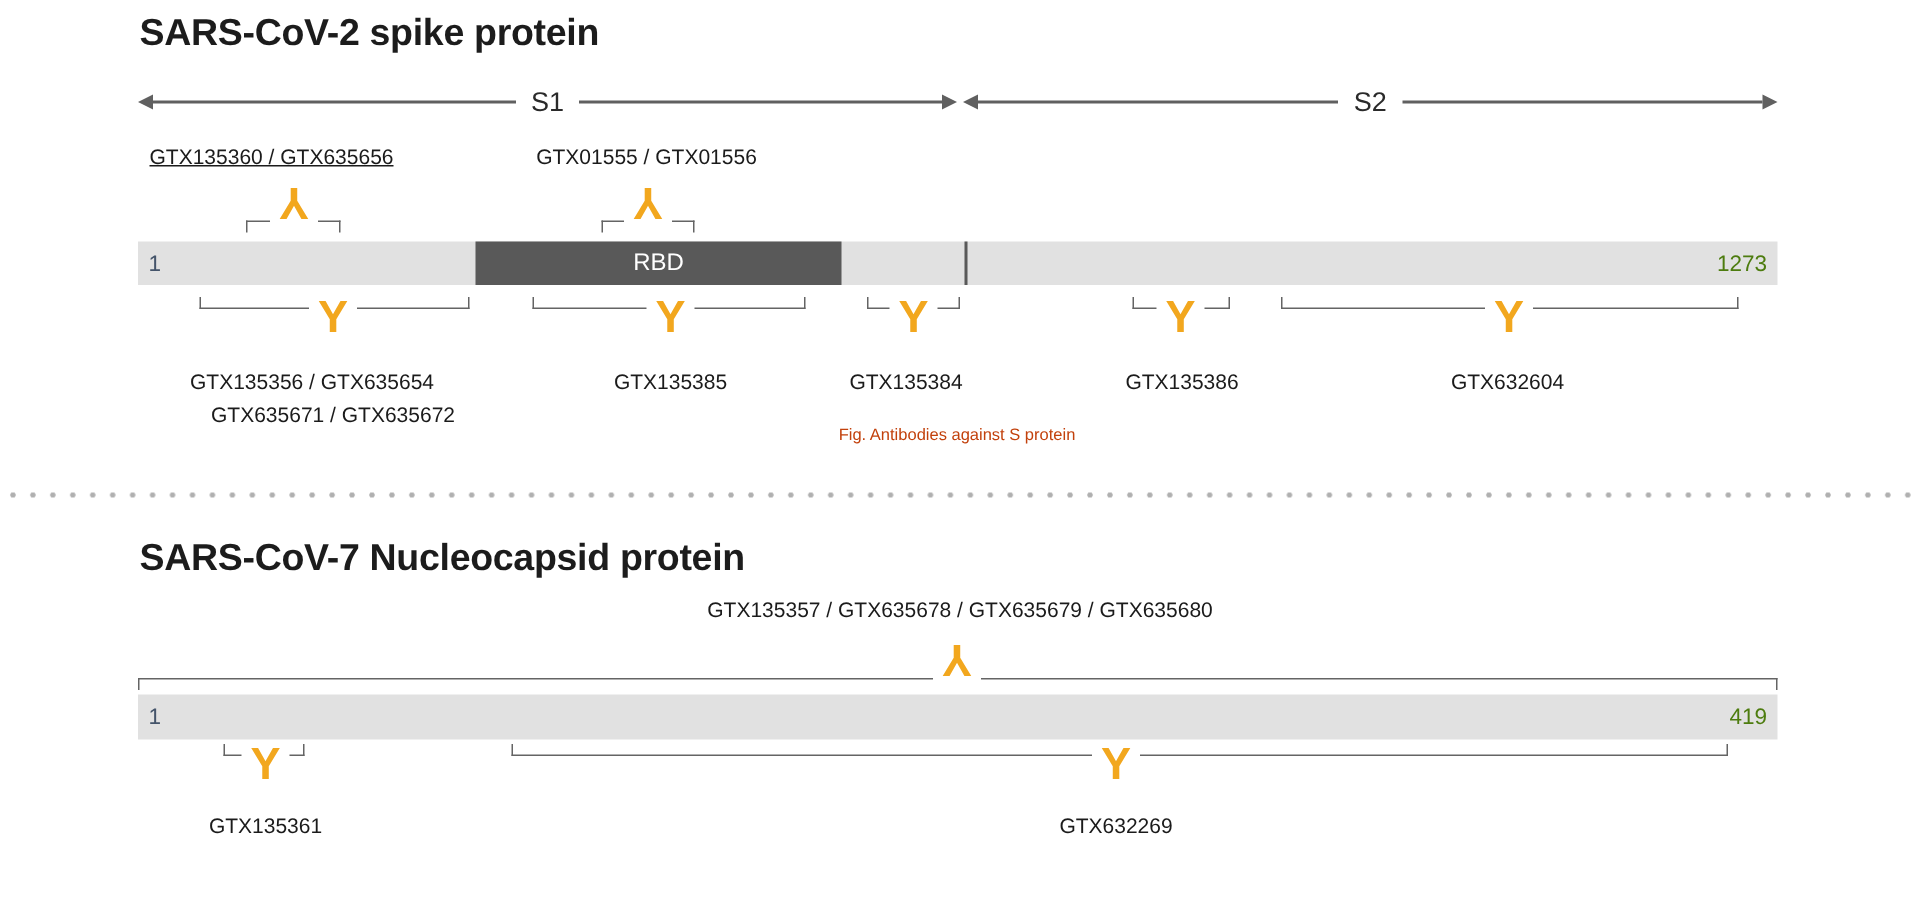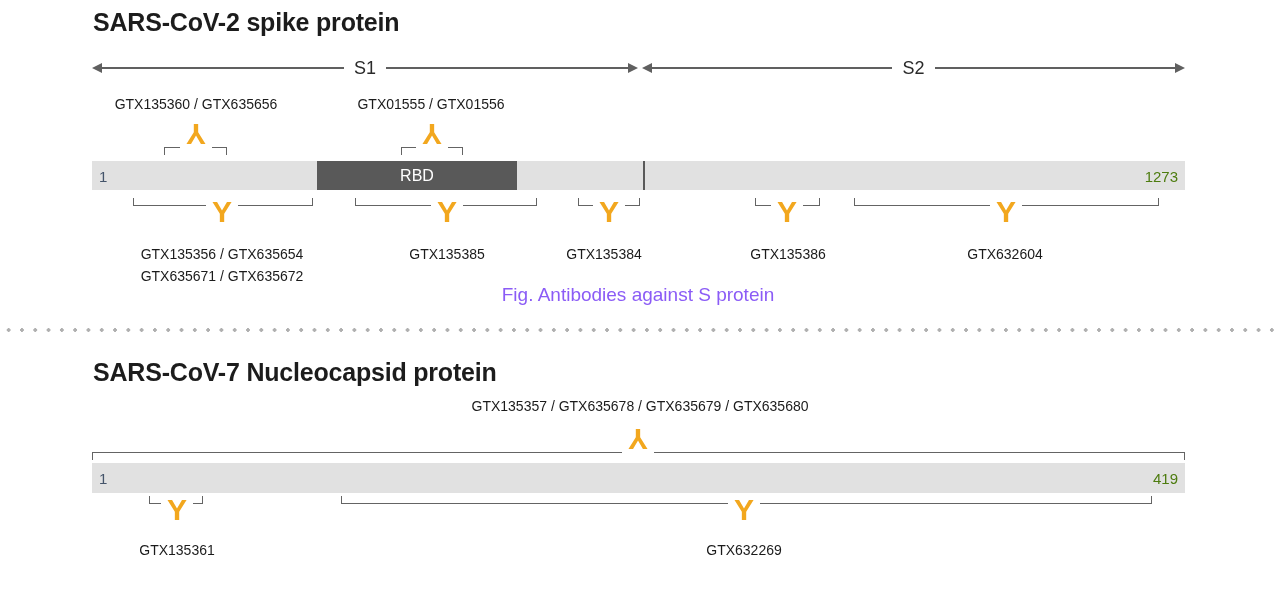--- a/index.html
+++ b/index.html
@@ -7,21 +7,21 @@
     position:relative;width:1280px;height:600px;background:#ffffff;overflow:hidden;
     font-family:"Liberation Sans", sans-serif;color:#1b1b1b;
   }
   .title{position:absolute;font-size:25px;font-weight:600;color:#1c1c1c;letter-spacing:-0.2px;white-space:nowrap;}
   .range-arrow{position:absolute;display:flex;align-items:center;height:14px;}
   .range-arrow .line{flex:1;height:0;border-top:2px solid #606060;}
   .ah-l{width:0;height:0;border-top:5px solid transparent;border-bottom:5px solid transparent;border-right:10px solid #606060;}
   .ah-r{width:0;height:0;border-top:5px solid transparent;border-bottom:5px solid transparent;border-left:10px solid #606060;}
   .range-label{margin:0 10px;font-size:18px;color:#2a2a2a;line-height:1;}
   .gtx{position:absolute;transform:translateX(-50%);font-size:14px;color:#1b1b1b;white-space:nowrap;line-height:1.1;}
-  .cap{position:absolute;transform:translateX(-50%);font-size:19px;color:#8b5cf6;white-space:nowrap;}
+  .cap{position:absolute;transform:translateX(-50%);font-size:11px;color:#c2410c;white-space:nowrap;}
   .bar{position:absolute;background:#E1E1E1;}
   .bar .start-num{position:absolute;left:7px;top:50%;transform:translateY(-50%);font-size:15px;color:#44546A;}
   .bar .end-num{position:absolute;right:7px;top:50%;transform:translateY(-50%);font-size:15px;color:#4d7c0f;}
   .rbd{position:absolute;top:0;bottom:0;background:#595959;color:#ffffff;display:flex;align-items:center;justify-content:center;font-size:16px;}
   .bar-divider{position:absolute;top:0;bottom:0;width:2px;background:#595959;}
   .brk-top{position:absolute;height:8px;box-sizing:border-box;border:1.5px solid #646464;border-bottom:none;}
   .brk-bot{position:absolute;height:8px;box-sizing:border-box;border:1.5px solid #646464;border-top:none;}
   .yab{position:absolute;transform:translateX(-50%);color:#F2A71E;font-weight:700;font-size:30px;line-height:1;background:#fff;padding:0 6px;}
   .yab.inv{transform:translateX(-50%) rotate(180deg);}
   .dots{position:absolute;left:0;right:0;height:6px;background-image:radial-gradient(circle,#b0b0b0 1.6px,transparent 2px);background-size:13.3px 6px;background-repeat:repeat-x;background-position:2px center;}
@@ -41,47 +41,47 @@
     <span class="ah-r"></span>
   </div>
   <div class="range-arrow" style="left:642px;top:61px;width:543px;">
     <span class="ah-l"></span>
     <span class="line"></span>
     <span class="range-label">S2</span>
     <span class="line"></span>
     <span class="ah-r"></span>
   </div>
 
-  <div class="gtx" style="left:196px;top:97px;">GTX135360 / GTX635656</div>
+  <div class="gtx" style="left:181px;top:97px;text-decoration:underline;">GTX135360 / GTX635656</div>
   <div class="gtx" style="left:431px;top:97px;">GTX01555 / GTX01556</div>
 
   <div class="brk-top" style="left:164px;top:147px;width:63px;"></div>
   <div class="brk-top" style="left:401px;top:147px;width:62px;"></div>
   <div class="yab inv" style="left:196px;top:119px;">Y</div>
   <div class="yab inv" style="left:432px;top:119px;">Y</div>
 
   <div class="bar" style="left:92px;top:161px;width:1093px;height:29px;">
     <span class="start-num">1</span>
-    <div class="rbd" style="left:225px;width:200px;">RBD</div>
+    <div class="rbd" style="left:225px;width:244px;">RBD</div>
     <div class="bar-divider" style="left:551px;"></div>
     <span class="end-num">1273</span>
   </div>
 
   <div class="brk-bot" style="left:133px;top:198px;width:180px;"></div>
   <div class="brk-bot" style="left:355px;top:198px;width:182px;"></div>
   <div class="brk-bot" style="left:578px;top:198px;width:62px;"></div>
   <div class="brk-bot" style="left:755px;top:198px;width:65px;"></div>
   <div class="brk-bot" style="left:854px;top:198px;width:305px;"></div>
   <div class="yab" style="left:222px;top:197px;">Y</div>
   <div class="yab" style="left:447px;top:197px;">Y</div>
   <div class="yab" style="left:609px;top:197px;">Y</div>
   <div class="yab" style="left:787px;top:197px;">Y</div>
   <div class="yab" style="left:1006px;top:197px;">Y</div>
 
-  <div class="gtx" style="left:222px;top:247px;text-align:right;">GTX135356 / GTX635654</div>
+  <div class="gtx" style="left:208px;top:247px;text-align:right;">GTX135356 / GTX635654</div>
   <div class="gtx" style="left:222px;top:269px;">GTX635671 / GTX635672</div>
   <div class="gtx" style="left:447px;top:247px;">GTX135385</div>
   <div class="gtx" style="left:604px;top:247px;">GTX135384</div>
   <div class="gtx" style="left:788px;top:247px;">GTX135386</div>
   <div class="gtx" style="left:1005px;top:247px;">GTX632604</div>
 
   <div class="cap" style="left:638px;top:284px;">Fig. Antibodies against S protein</div>
 
   <div class="dots" style="top:327px;"></div>
 

